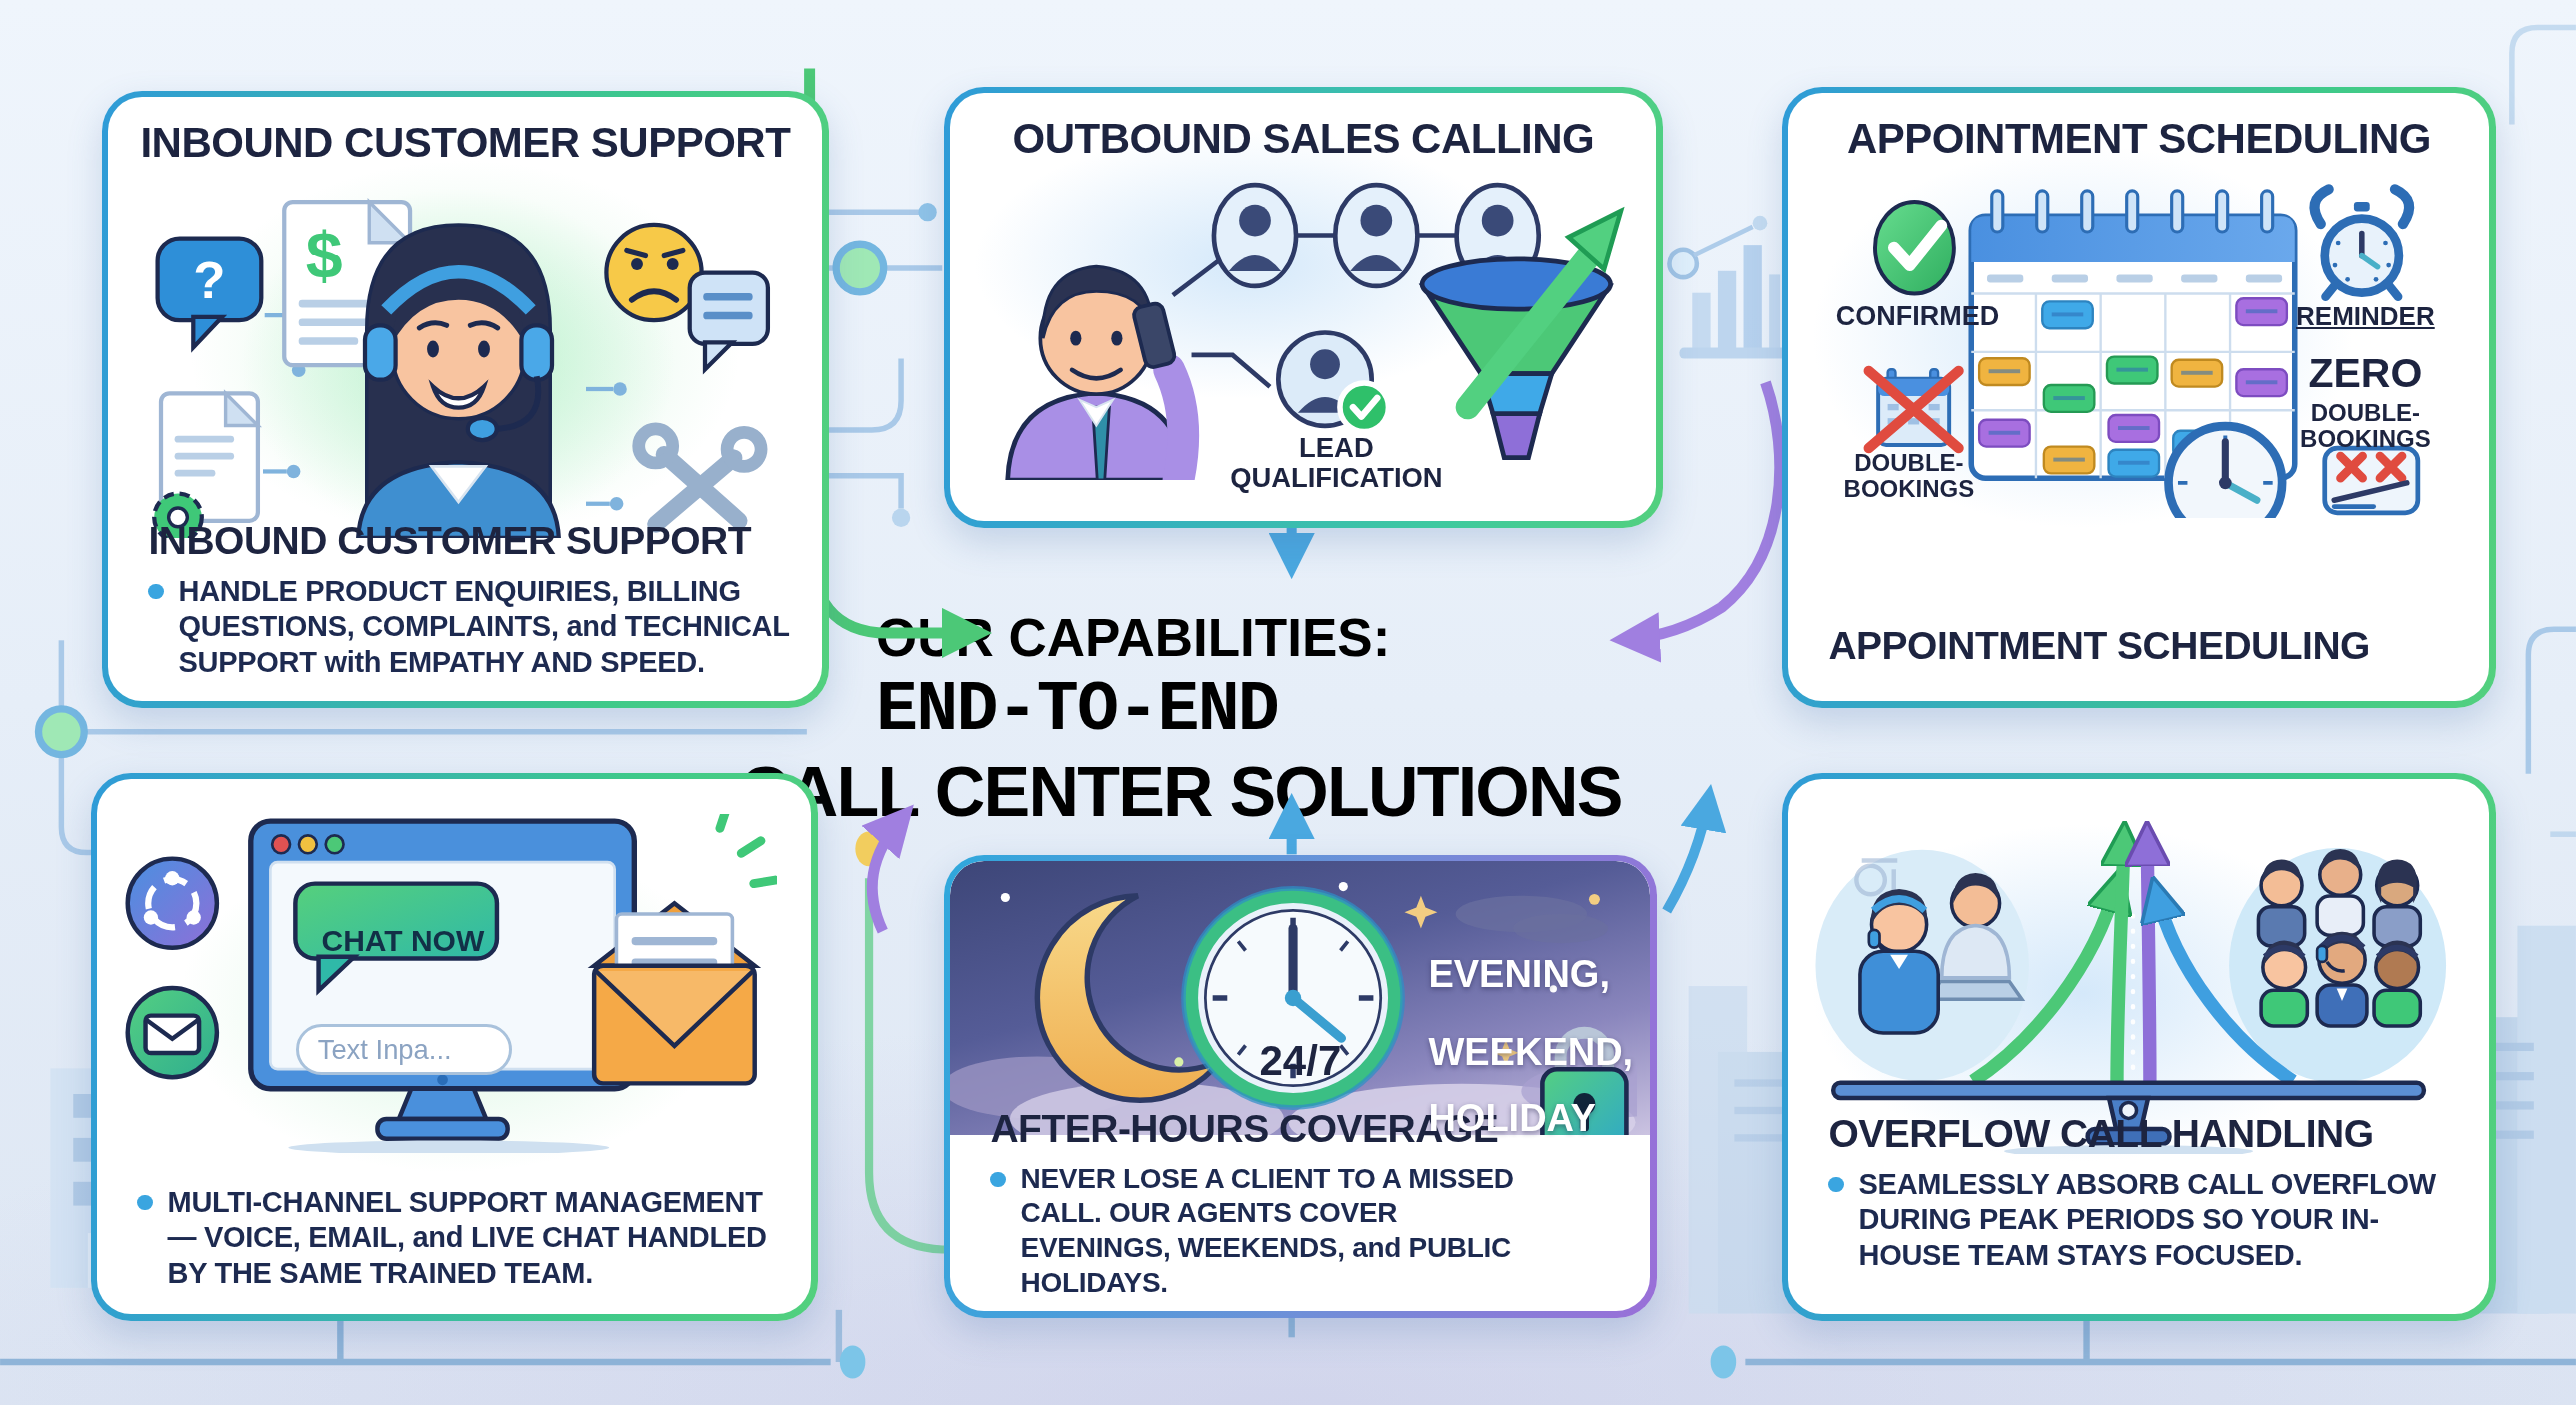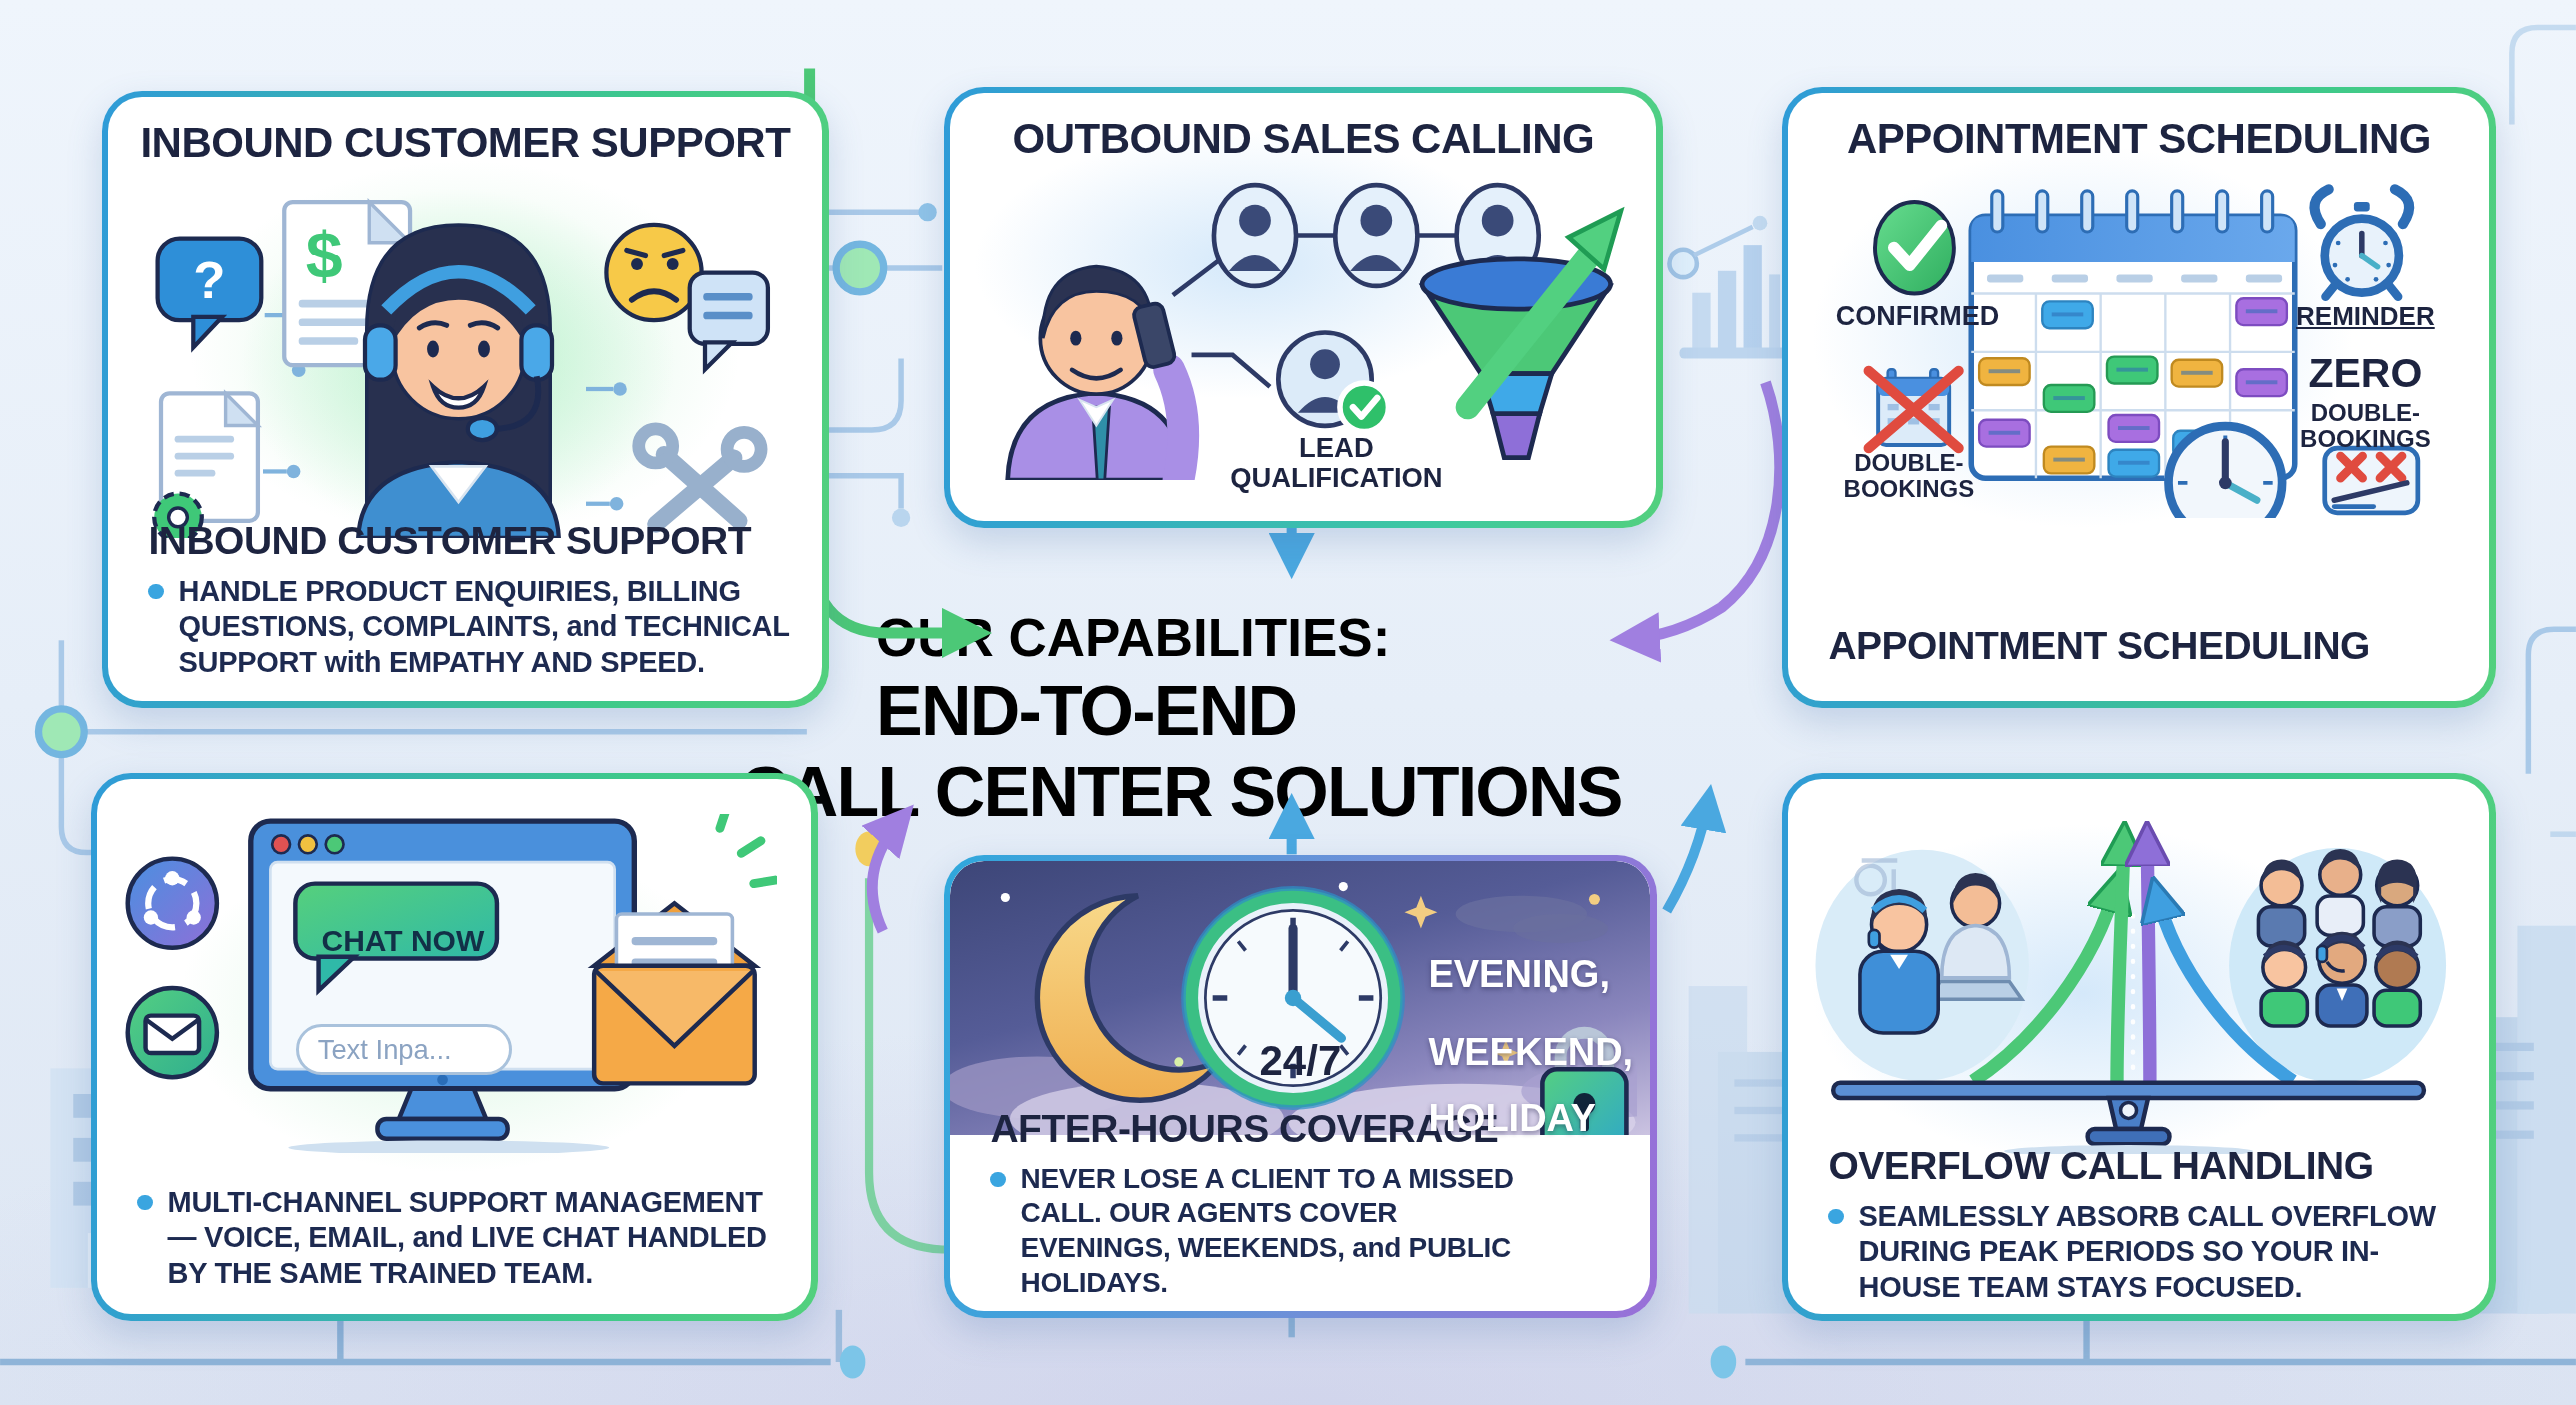--- a/index.html
+++ b/index.html
@@ -18,21 +18,21 @@
   .card-title{position:absolute;left:0;right:0;top:22px;text-align:center;
     font-size:42px;font-weight:700;color:#1d2440;letter-spacing:-0.5px;}
   .illus{position:absolute;}
   .card-text{position:absolute;left:40px;right:24px;}
   .card-heading{font-size:39px;font-weight:700;color:#1d2440;letter-spacing:-0.5px;margin-bottom:11px;}
   .bullet{display:flex;gap:14.6px;align-items:flex-start;}
   .bullet .dot{flex:none;width:15.6px;height:15.6px;border-radius:50%;background:#3aa5e0;margin-top:10px;}
   .bullet .txt{font-size:29px;font-weight:700;color:#1d2a50;line-height:1.24;letter-spacing:-0.3px;}
   .mini-label{position:absolute;font-weight:700;color:#1d2440;text-align:center;line-height:1.08;z-index:3;}
   .kicker{position:absolute;left:876px;width:823px;top:607px;font-size:53px;font-weight:700;letter-spacing:0;}
-  .big1{position:absolute;left:876px;width:823px;top:671px;font-size:70px;font-weight:700;letter-spacing:-1.8px;}
+  .big1{position:absolute;left:876px;width:823px;top:671px;font-size:70px;font-weight:700;letter-spacing:-1.8px;font-family:Liberation Mono, monospace;}
   .big2{position:absolute;left:739px;width:1098px;top:752px;font-size:70px;font-weight:700;letter-spacing:-1.8px;}
   .banner{position:absolute;left:0;width:2576px;top:1336px;z-index:2;text-align:center;
     font-size:39px;font-weight:700;color:#1d2440;letter-spacing:-0.5px;}
   .night{position:absolute;left:0;top:0;right:0;height:274px;border-radius:34px 34px 0 0;overflow:hidden;
     background:linear-gradient(165deg,#3d4678 0%,#555c97 40%,#8a86bd 72%,#cbc3e1 100%);}
   .sky-line{position:absolute;color:#fff;font-weight:700;font-size:38px;text-shadow:0 1.8px 5.5px rgba(30,30,70,.45);z-index:3;}
   .chat-btn-label{position:absolute;font-weight:700;color:#123047;font-size:30px;text-align:center;z-index:3;}
   .chat-input{position:absolute;z-index:3;box-sizing:border-box;border:3.7px solid #a9c2dc;border-radius:27.4px;
     background:#fff;font-family:"Liberation Sans",sans-serif;font-size:27.4px;color:#44618a;padding:0 18.3px;outline:none;}
   .chat-input::placeholder{color:#8ba3c2;}
@@ -682,21 +682,21 @@
             <path d="M384,300 C384,218 382,118 381,26" stroke="#8e6fd8" stroke-width="15" fill="none" marker-end="url(#v6p)"></path>
             <path d="M545,298 C478,255 412,172 392,88" stroke="#3f9fe0" stroke-width="15" fill="none" marker-end="url(#v6b)"></path>
             <rect x="28" y="300" width="664" height="17" rx="8" fill="#5b8fd4" stroke="#1d2a50" stroke-width="5"></rect>
             <path d="M338,317 L382,317 L374,352 L346,352 Z" fill="#4a7fc8" stroke="#1d2a50" stroke-width="5"></path>
             <circle cx="360" cy="331" r="9" fill="#eef4fb" stroke="#1d2a50" stroke-width="4"></circle>
             <rect x="314" y="352" width="92" height="17" rx="8" fill="#3f6fb8" stroke="#1d2a50" stroke-width="5"></rect>
             <ellipse cx="360" cy="377" rx="140" ry="7" fill="#cfe0f0"></ellipse>
           </g>
         </svg>
       </div>
-      <div class="card-text" style="bottom:8px;">
+      <div class="card-text" style="bottom:40px;">
         <div class="card-heading">OVERFLOW CALL HANDLING</div>
         <div class="bullet">
             <span class="dot"></span>
           <span class="txt">SEAMLESSLY ABSORB CALL OVERFLOW DURING PEAK PERIODS SO YOUR IN-HOUSE TEAM STAYS FOCUSED.</span>
           </div>
       </div>
     </div>
   </div>
 
 

